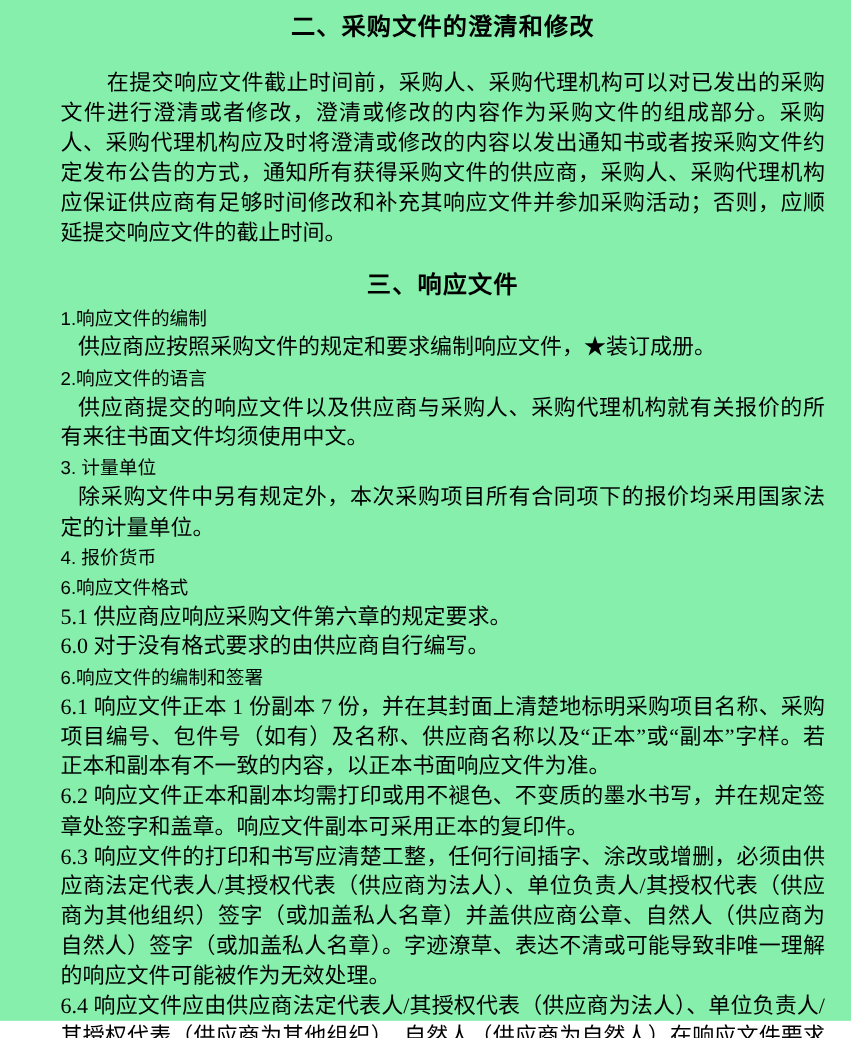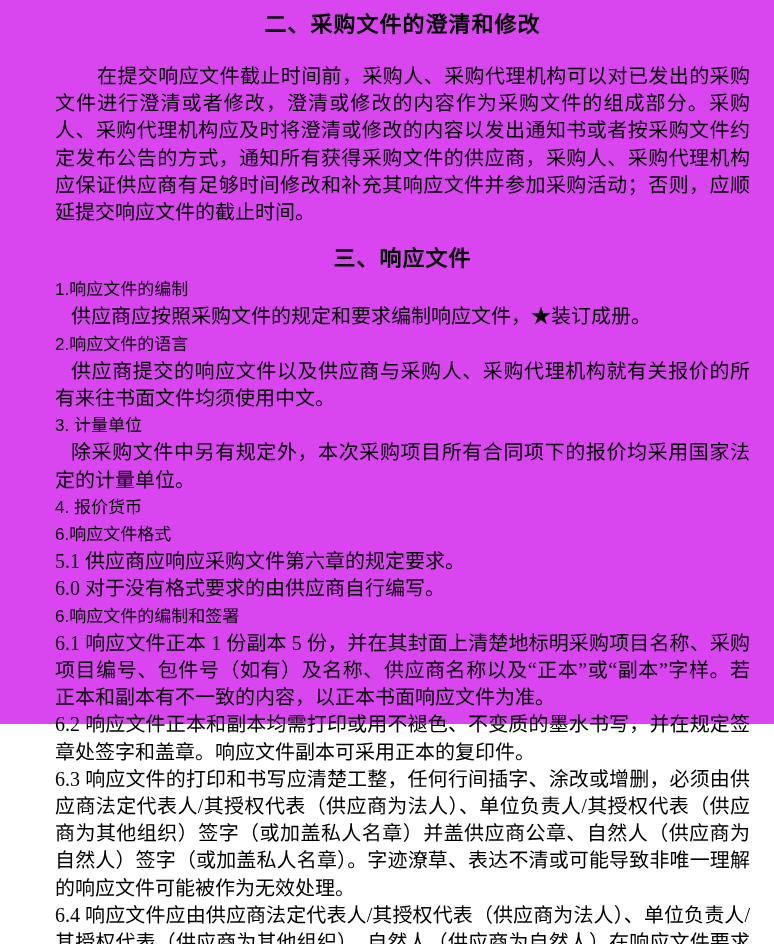--- a/index.html
+++ b/index.html
@@ -10,23 +10,23 @@
   body {
     width: 774px;
     height: 944px;
     overflow: hidden;
     color: #000000;
     font-family: "Liberation Serif", "DejaVu Serif", serif;
   }
   .page {
     box-sizing: border-box;
     width: 774px;
-    height: 724px;
+    height: 928px;
     padding: 9px 24px 0 55px;
-    background: #d946ef;
+    background: #86efac;
   }
   .doc-title {
     font-family: "Liberation Sans", "DejaVu Sans", sans-serif;
     font-weight: bold;
     font-size: 22px;
     line-height: 31px;
     text-align: center;
     margin: 0;
     letter-spacing: 1px;
   }
@@ -76,18 +76,18 @@
   <h2 class="clause-heading">3. 计量单位</h2>
   <p class="body-para indent-1">除采购文件中另有规定外，本次采购项目所有合同项下的报价均采用国家法定的计量单位。</p>
 
   <h2 class="clause-heading">4. 报价货币</h2>
 
   <h2 class="clause-heading">6.响应文件格式</h2>
   <p class="body-para indent-0">5.1 供应商应响应采购文件第六章的规定要求。</p>
   <p class="body-para indent-0">6.0 对于没有格式要求的由供应商自行编写。</p>
 
   <h2 class="clause-heading">6.响应文件的编制和签署</h2>
-  <p class="body-para indent-0">6.1 响应文件正本 1 份副本 5 份，并在其封面上清楚地标明采购项目名称、采购项目编号、包件号（如有）及名称、供应商名称以及“正本”或“副本”字样。若正本和副本有不一致的内容，以正本书面响应文件为准。</p>
+  <p class="body-para indent-0">6.1 响应文件正本 1 份副本 7 份，并在其封面上清楚地标明采购项目名称、采购项目编号、包件号（如有）及名称、供应商名称以及“正本”或“副本”字样。若正本和副本有不一致的内容，以正本书面响应文件为准。</p>
   <p class="body-para indent-0">6.2 响应文件正本和副本均需打印或用不褪色、不变质的墨水书写，并在规定签章处签字和盖章。响应文件副本可采用正本的复印件。</p>
   <p class="body-para indent-0">6.3 响应文件的打印和书写应清楚工整，任何行间插字、涂改或增删，必须由供应商法定代表人/其授权代表（供应商为法人）、单位负责人/其授权代表（供应商为其他组织）签字（或加盖私人名章）并盖供应商公章、自然人（供应商为自然人）签字（或加盖私人名章）。字迹潦草、表达不清或可能导致非唯一理解的响应文件可能被作为无效处理。</p>
   <p class="body-para indent-0">6.4 响应文件应由供应商法定代表人/其授权代表（供应商为法人）、单位负责人/其授权代表（供应商为其他组织）、自然人（供应商为自然人）在响应文件要求的地方签字（或加盖私人名章），要求加盖公章的地方加盖单位公章，不得使用专用章（如经济合同章、投标专用章等）或下属单位印章代替。</p>
 
 </div>
 
 </body></html>

